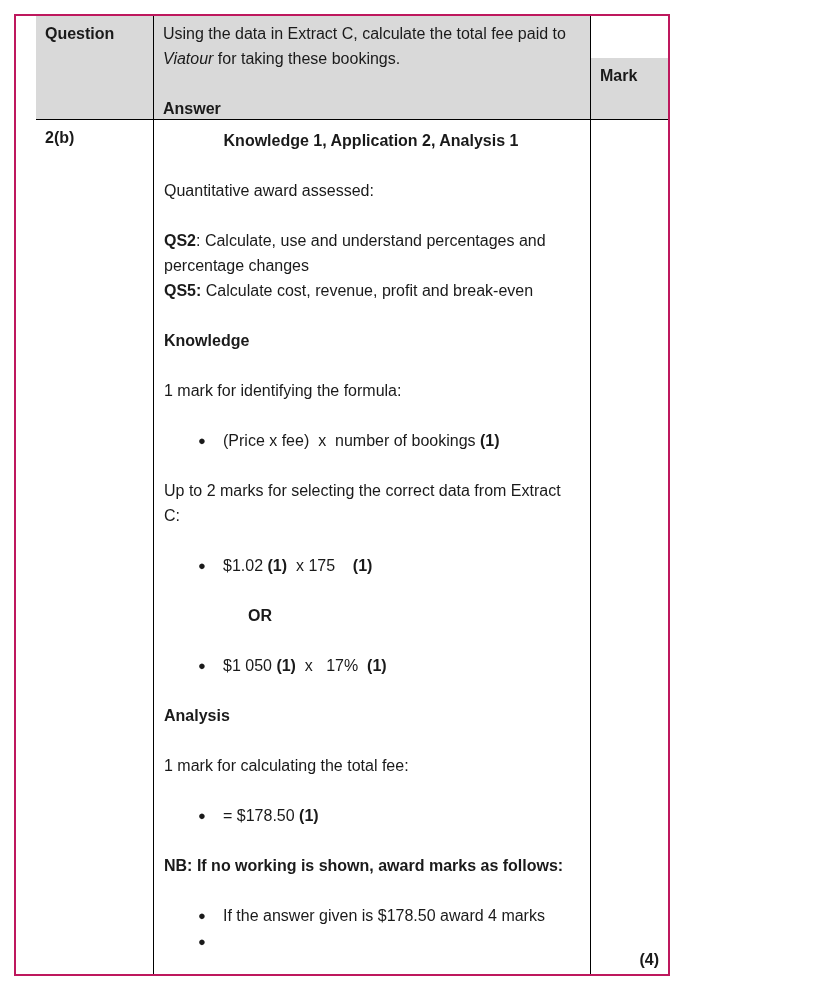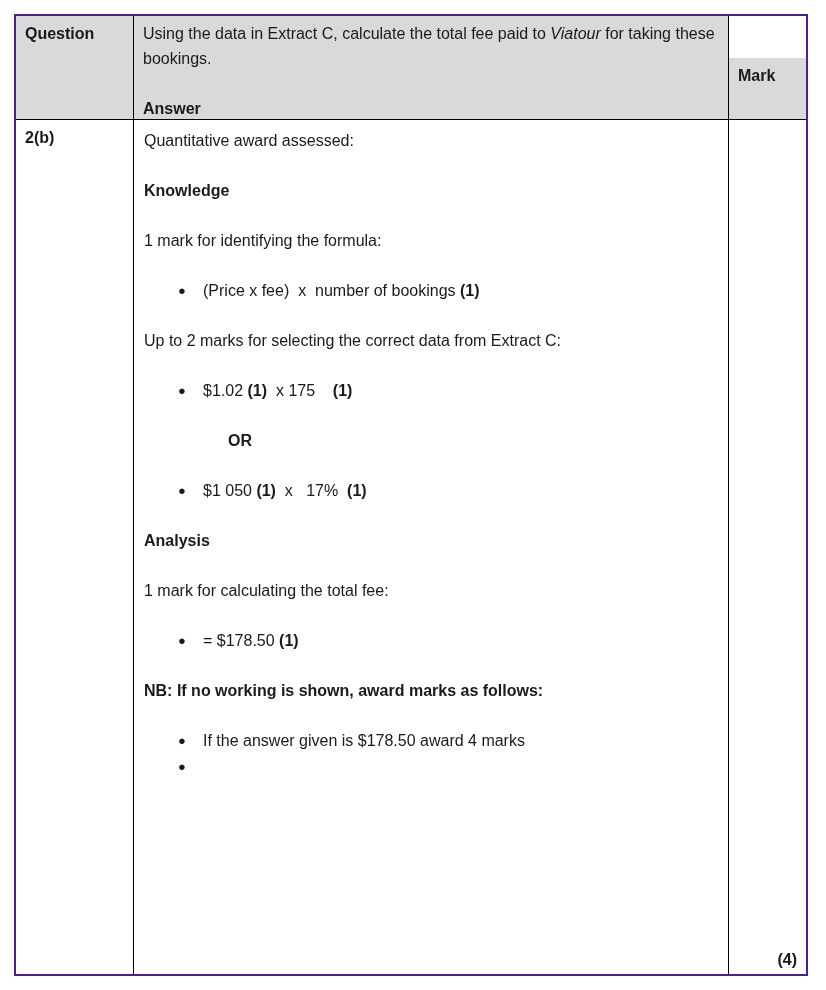--- a/index.html
+++ b/index.html
@@ -10,29 +10,30 @@
     color: #1a1a1a;
   }
   .page {
     width: 826px;
     height: 990px;
     box-sizing: border-box;
     padding: 14px;
     background: #ffffff;
   }
   .mstable {
-    width: 794px;
+    width: 656px;
     height: 962px;
     box-sizing: border-box;
-    border: 2px solid #4c1d95;
+    border: 2px solid #be185d;
     display: grid;
     grid-template-columns: 118px 1fr 77px;
     grid-template-rows: 104px 1fr;
     font-size: 16px;
     line-height: 25px;
+    padding-left: 20px;
   }
   .cell {
     box-sizing: border-box;
     border-right: 1.5px solid #000;
     border-bottom: 1.5px solid #000;
     padding: 5px 9px;
     overflow: hidden;
   }
   .cell.last-col { border-right: none; margin-top: 42px; }
   .cell.last-row { border-bottom: none; }
@@ -95,23 +96,32 @@
     <div class="cell hdr bold last-col">
       <span>Mark</span>
     </div>
 
     <div class="cell bold last-row">
       <span>2(b)</span>
     </div>
 
     <div class="cell last-row content">
 
+      <div class="title-line">Knowledge 1, Application 2, Analysis 1</div>
 
       <div class="para">Quantitative award assessed:</div>
 
+      <div class="para">
+        <div>
+          <span class="bold">QS2</span><span class="pre">: Calculate, use and understand percentages and percentage changes</span>
+        </div>
+        <div>
+          <span class="bold">QS5:</span><span class="pre"> Calculate cost, revenue, profit and break-even</span>
+        </div>
+      </div>
 
       <div class="para bold">Knowledge</div>
 
       <div class="para">1 mark for identifying the formula:</div>
 
       <div class="bullet-row">
         <span class="bullet-glyph">●</span>
         <span><span class="pre">(Price x fee)  x  number of bookings </span><span class="bold">(1)</span></span>
       </div>
 

